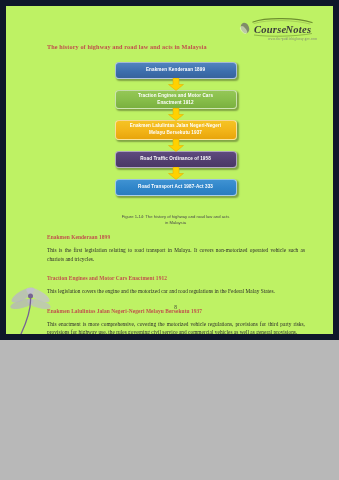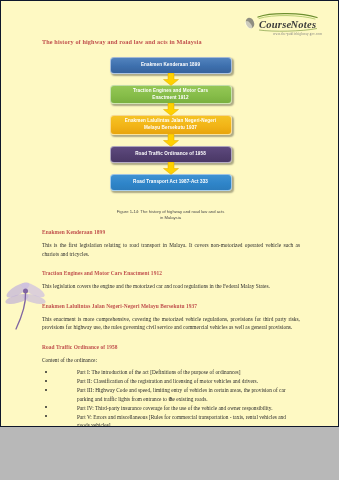--- a/index.html
+++ b/index.html
@@ -10,24 +10,24 @@
   body {
     width: 339px;
     height: 480px;
     overflow: hidden;
     font-family: "Liberation Serif", serif;
   }
 
   .page {
     position: relative;
     width: 339px;
-    height: 427px;
-    background: #fef9c3;
+    height: 340px;
+    background: #bef264;
     box-sizing: border-box;
-    border: 1px solid #0f172a;
+    border: 6px solid #0f172a;
     overflow: hidden;
   }
 
   
   .logo {
     position: absolute;
     top: 12px;
     right: 16px;
     width: 80px;
     height: 24px;

